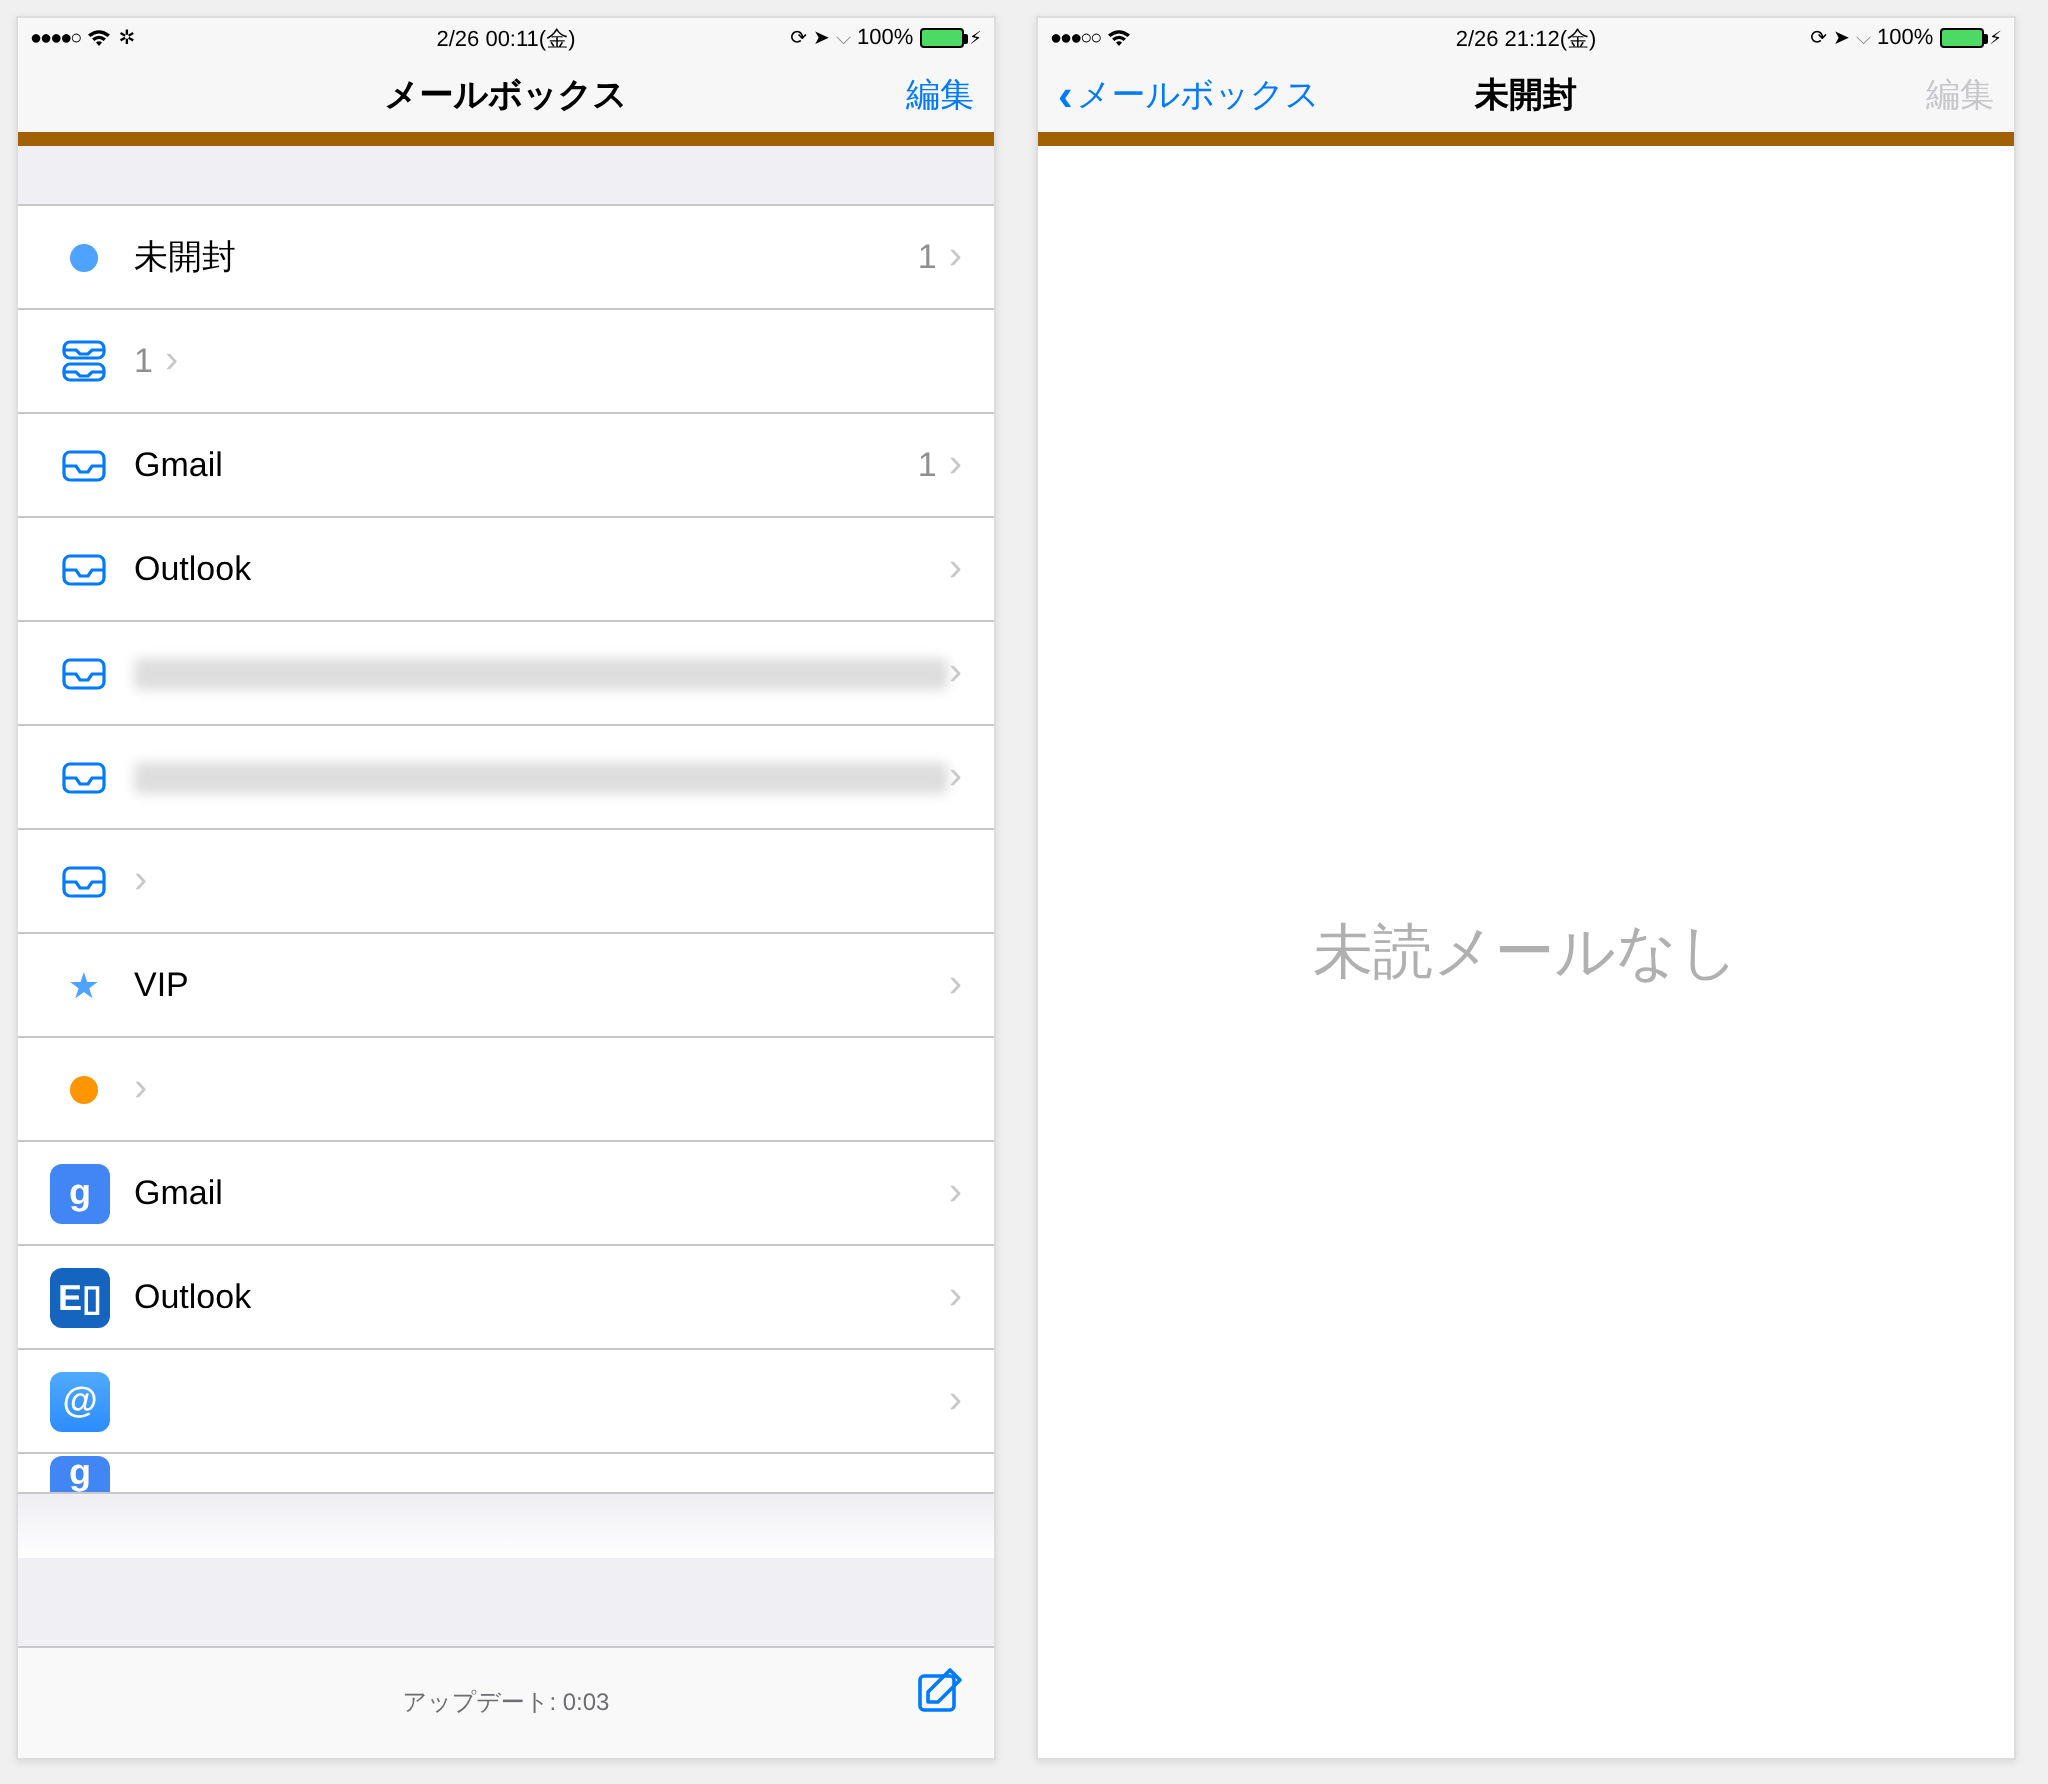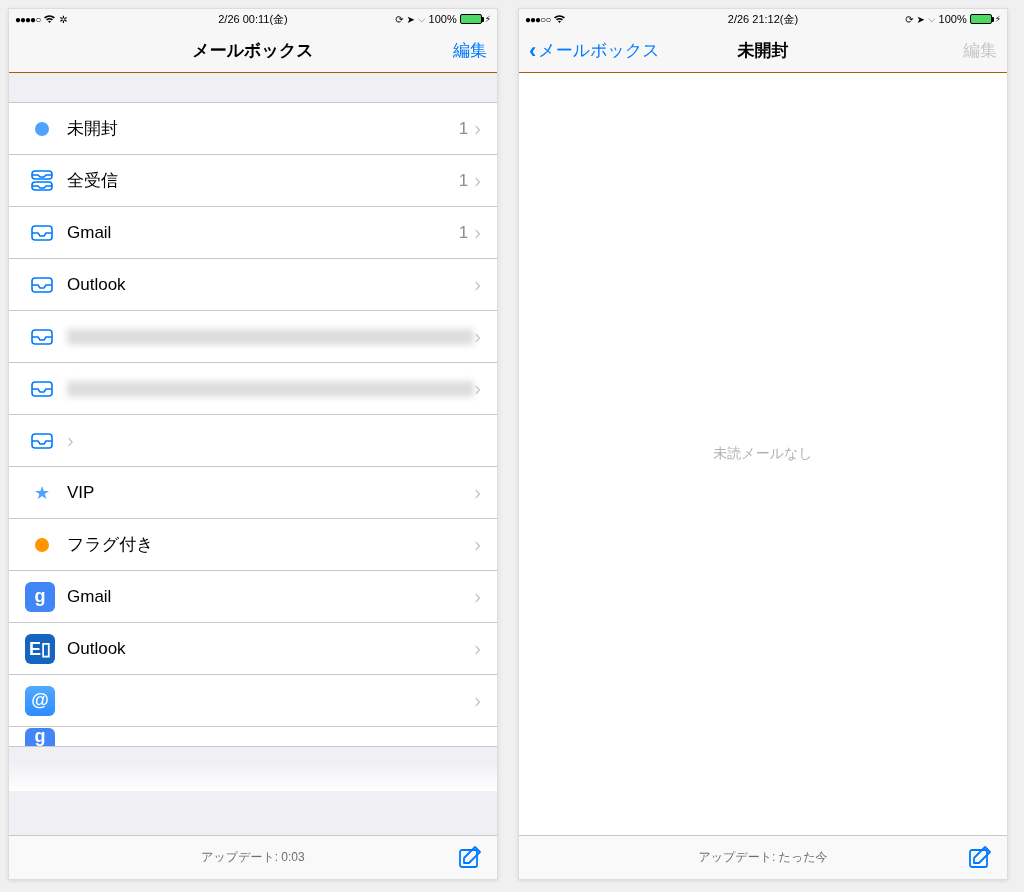--- a/index.html
+++ b/index.html
@@ -46,21 +46,21 @@
     border: 1px solid #000; border-radius: 2px; position: relative;
     background: linear-gradient(#4cd964,#4cd964);
   }
   .batt::after { content:""; position:absolute; right:-3px; top:2px; width:2px; height:5px; background:#000; border-radius:0 1px 1px 0;}
   .bolt { font-size: 9px; }
 
   
   .navbar {
     height: 44px;
     background: #f7f7f7;
-    border-bottom: 1px solid #a16207;
+    border-bottom: 7px solid #a16207;
     display: flex;
     align-items: center;
     justify-content: space-between;
     padding: 0 10px;
     position: relative;
   }
   .nav-title {
     position: absolute; left: 0; right: 0; text-align: center;
     font-size: 17px; font-weight: 600; color: #000;
   }
@@ -138,40 +138,40 @@
   .acct-row .chev { color: #c7c7cc; font-size: 20px; }
 
   .fade-bottom {
     position: absolute; left:0; right:0; bottom:44px; height: 30px;
     background: linear-gradient(rgba(255,255,255,0), #fff);
     pointer-events:none;
   }
 
   
   .toolbar {
-    height: 44px;
+    height: 56px;
     background: #f9f9f9;
     border-top: 1px solid #c8c7cc;
     display: flex;
     align-items: center;
     justify-content: center;
     position: relative;
     font-size: 12px;
     color: #6d6d72;
   }
   .compose {
     position: absolute; right: 14px; top: 8px;
     width: 26px; height: 26px; color: #007aff;
   }
 
   
   .empty-body {
     flex: 1; background: #fff; display: flex; align-items: center; justify-content: center;
   }
-  .empty-text { font-size: 14px; color: #b0b0b0; }
+  .empty-text { font-size: 30px; color: #b0b0b0; }
 
   
   svg { display: block; }
   .blue-dot { width:14px; height:14px; border-radius:50%; background:#4da3ff; }
   .orange-dot { width:14px; height:14px; border-radius:50%; background:#ff9500; }
   .star-icon { color:#4da3ff; font-size:18px; }
 </style>
 </head>
 <body>
 
@@ -219,21 +219,20 @@
 
       <div class="row">
         <div class="icon-slot">
           <svg width="24" height="22" viewBox="0 0 24 22" fill="none" stroke="#007aff" stroke-width="1.6">
             <rect x="2" y="1" width="20" height="8" rx="3"></rect>
               <path d="M2 5 h6 l2 2 h4 l2 -2 h6"></path>
             <rect x="2" y="12" width="20" height="8" rx="3"></rect>
               <path d="M2 16 h6 l2 2 h4 l2 -2 h6"></path>
           </svg>
         </div>
-        <div class="label">全受信</div>
         <div class="count">1</div>
         <div class="chev">›</div>
       </div>
 
       <div class="row">
         <div class="icon-slot">
           <svg width="24" height="18" viewBox="0 0 24 18" fill="none" stroke="#007aff" stroke-width="1.6">
               <rect x="2" y="2" width="20" height="14" rx="3"></rect>
               <path d="M2 9 h6 l2 3 h4 l2 -3 h6"></path>
             </svg>
@@ -291,21 +290,20 @@
             <span class="star-icon">★</span>
           </div>
         <div class="label">VIP</div>
         <div class="chev">›</div>
       </div>
 
       <div class="row">
         <div class="icon-slot">
             <span class="orange-dot"></span>
           </div>
-        <div class="label">フラグ付き</div>
         <div class="chev">›</div>
       </div>
     </div>
 
 
     <div class="group">
       <div class="acct-row">
         <div class="app-icon app-google">g</div>
         <div class="label">Gmail</div>
         <div class="chev">›</div>
@@ -368,22 +366,13 @@
       <span>メールボックス</span>
     </div>
     <div class="nav-title">未開封</div>
     <div class="nav-right disabled">編集</div>
   </div>
 
   <div class="empty-body">
     <div class="empty-text">未読メールなし</div>
   </div>
 
-  <div class="toolbar">
-    <span>アップデート: たった今</span>
-    <span class="compose">
-      <svg width="26" height="26" viewBox="0 0 26 26" fill="none" stroke="#007aff" stroke-width="1.8" stroke-linecap="round" stroke-linejoin="round">
-        <rect x="3" y="6" width="17" height="17" rx="2"></rect>
-        <path d="M18 3 l5 5 -11 11 -5 0 0 -5 z"></path>
-      </svg>
-    </span>
-  </div>
 </div>
 
 </body></html>

